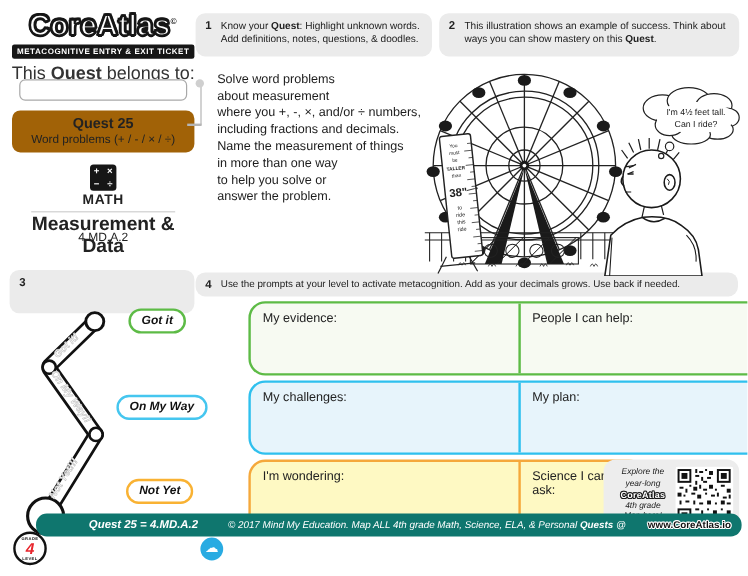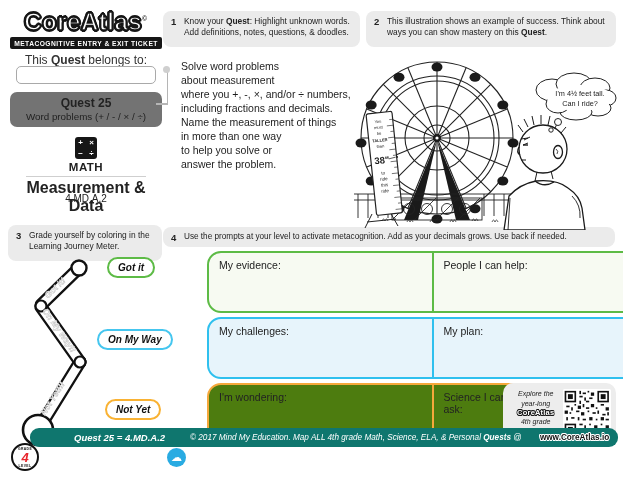--- a/index.html
+++ b/index.html
@@ -10,24 +10,24 @@
 
   
   .leftcol { position:absolute; left:8px; top:0; width:156px; text-align:center; }
   .logo { position:absolute; left:0; top:8px; width:156px; font-size:24px; font-weight:800;
           letter-spacing:.5px; color:#fff; -webkit-text-stroke:1.5px #161616;
           text-shadow:-1.6px 0 #161616,1.6px 0 #161616,0 -1.6px #161616,0 1.6px #161616,
           -1.1px -1.1px #161616,1.1px -1.1px #161616,-1.1px 1.1px #161616,1.1px 1.1px #161616; }
   .logo sup { font-size:7px; -webkit-text-stroke:0; color:#161616; text-shadow:none; }
   .banner { position:absolute; left:2px; top:37px; width:152px; background:#161616; color:#fff;
             font-size:6.7px; font-weight:700; letter-spacing:.45px; padding:3px 0 2px; border-radius:2px; }
-  .belongs { position:absolute; left:0; top:53px; width:156px; font-size:12px; color:#333; }
+  .belongs { position:absolute; left:0; top:53px; width:156px; font-size:15px; color:#333; }
   .name-input { position:absolute; left:8px; top:66px; width:140px; height:18px; border:1.5px solid #a9a9a9;
                 border-radius:5px; background:#fff; outline:none; font-size:10px; padding:0 6px; }
-  .quest-box { position:absolute; left:2px; top:92px; width:152px; background:#737373; border-radius:7px;
+  .quest-box { position:absolute; left:2px; top:92px; width:152px; background:#a16207; border-radius:7px;
                padding:4px 2px 5px; }
   .q-title { font-size:12px; font-weight:800; }
   .q-sub { font-size:9.8px; margin-top:1px; }
   .math-icon { position:absolute; left:67px; top:137px; width:22px; height:22px; background:#161616;
                border-radius:3px; display:grid; grid-template-columns:1fr 1fr; align-items:center;
                color:#fff; font-size:8px; font-weight:700; line-height:10px; }
   .subject { position:absolute; left:0; top:161px; width:156px; font-size:11.5px; font-weight:800; letter-spacing:.5px; }
   .divline { position:absolute; left:18px; top:176px; width:120px; height:1px; background:#cfcfcf; }
   .strand { position:absolute; left:0; top:179px; width:156px; font-size:16px; font-weight:800; }
   .standard { position:absolute; left:0; top:193px; width:156px; font-size:10px; }
@@ -57,21 +57,21 @@
   .pill { position:absolute; background:#fff; border-radius:12px; font-size:10px; font-weight:800;
           font-style:italic; color:#111; padding:3px 9px; }
   .pill-got { left:107px; top:257px; border:2px solid #5dbb46; }
   .pill-way { left:97px; top:329px; border:2px solid #45c6ef; }
   .pill-not { left:105px; top:399px; border:2px solid #f9b233; }
 
   
   .pbox { position:absolute; left:167px; width:448px; height:62px; border-radius:14px; display:flex;margin-left:40px; }
   .pbox-green { top:251px; border:2px solid #5dbb46; background:#f7faf2; }
   .pbox-blue  { top:317px; border:2px solid #2fc0ee; background:#e7f4fb; }
-  .pbox-orange{ top:383px; width:331px; height:59px; border:2px solid #f5a83b; background:#4d7c0f; }
+  .pbox-orange{ top:383px; width:331px; height:59px; border:2px solid #f5a83b; background:#fef9c3; }
   .pcell { padding:6px 10px; font-size:10.5px; color:#222; }
   .pcell-l { width:223px; }
   .pdiv { width:1.5px; height:100%; }
   .pdiv-green { background:#5dbb46; }
   .pdiv-blue { background:#2fc0ee; }
   .pdiv-orange { background:#f5a83b; }
   .pcell-r { flex:1; }
 
   
   .qr-panel { position:absolute; left:503px; top:383px; width:113px; height:59px; background:#ededed;
@@ -128,21 +128,20 @@
   <div class="sh sh1">
     <b class="num">1</b>
     <span><span>Know your </span><b>Quest</b><span>: Highlight unknown words. Add definitions, notes, questions, &amp; doodles.</span></span>
   </div>
   <div class="sh sh2">
     <b class="num">2</b>
     <span><span>This illustration shows an example of success. Think about ways you can show mastery on this </span><b>Quest</b><span>.</span></span>
   </div>
   <div class="sh sh3">
     <b class="num">3</b>
-    <span>Grade yourself by coloring in the Learning Journey Meter.</span>
   </div>
   <div class="sh sh4">
     <b class="num">4</b>
     <span>Use the prompts at your level to activate metacognition. Add as your decimals grows. Use back if needed.</span>
   </div>
 
   <div class="quest-desc">Solve word problems
 about measurement
 where you +, -, ×, and/or ÷ numbers,
 including fractions and decimals.

